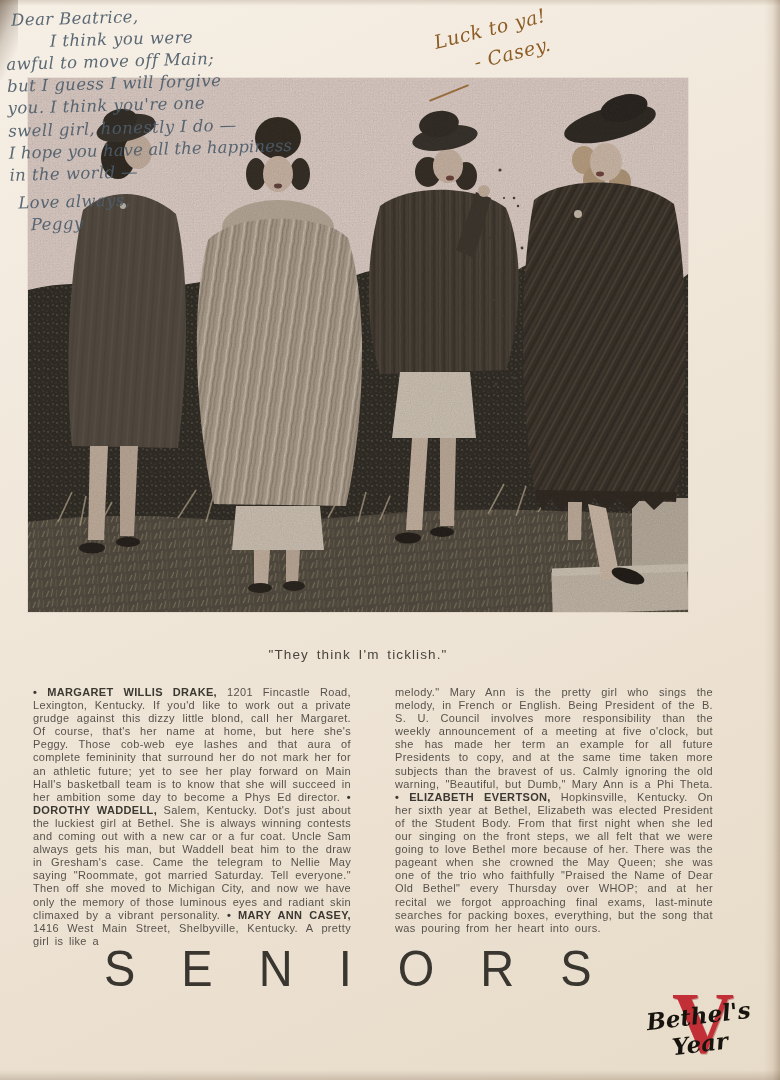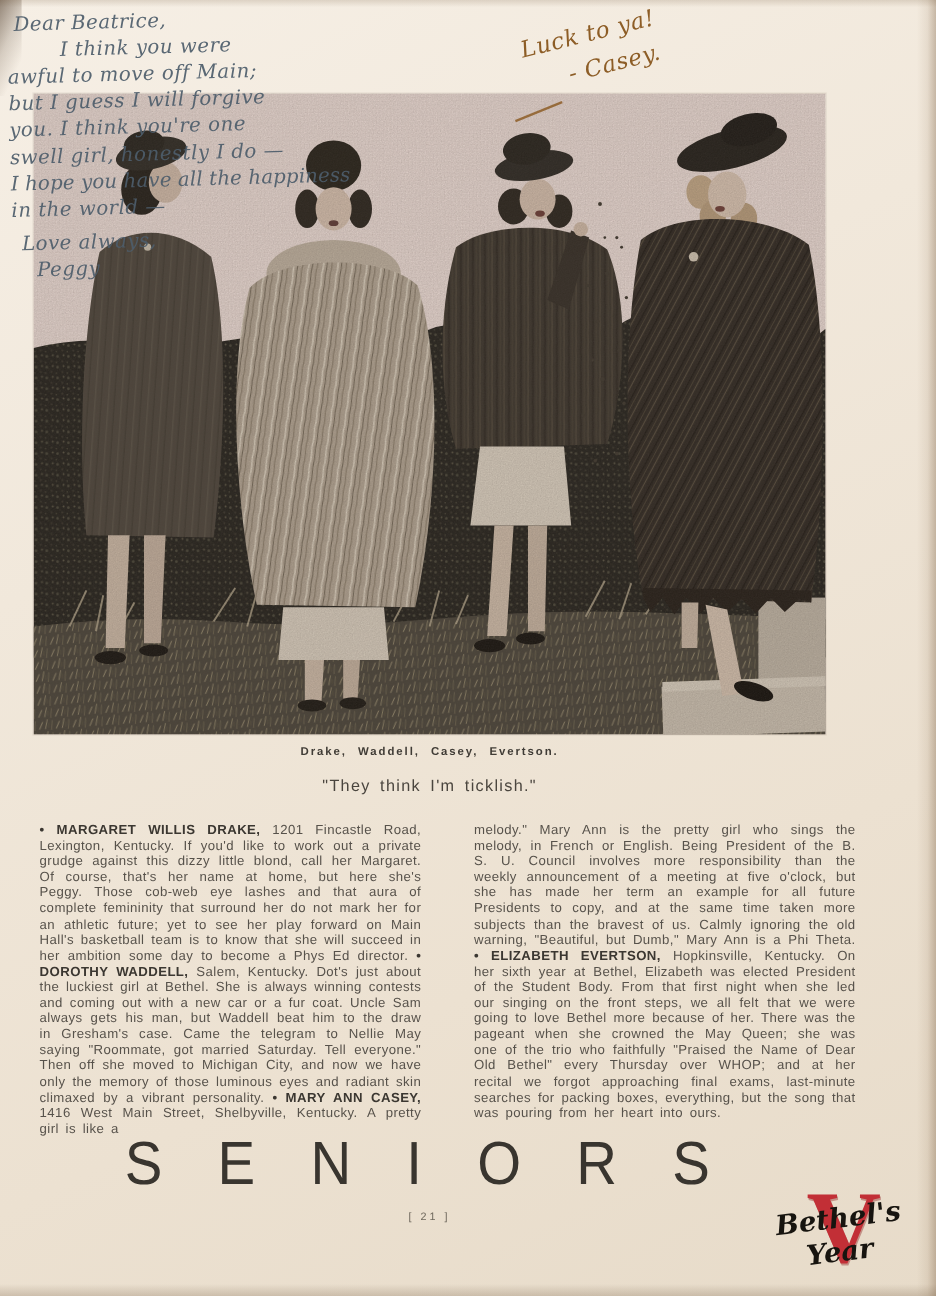--- a/index.html
+++ b/index.html
@@ -259,31 +259,27 @@
       <div class="line">in the world —</div>
       <div class="line">Love always,</div>
       <div class="line">Peggy</div>
     </div>
   <div class="hw hw-right">
       <div class="line">Luck to ya!</div>
       <div class="line">- Casey.</div>
     </div>
   <div class="hw-dash"></div>
 
-  <div class="caption-row">
-    <div class="photo-caption">Drake,  Waddell,  Casey,  Evertson.</div>
-  </div>
   <div class="photo-quote">"They think I'm ticklish."</div>
 
   <div class="col col-left"><span class="seg-b">•  </span><span class="seg-b">MARGARET WILLIS DRAKE,</span><span> 1201 Fincastle Road, Lexington, Kentucky. If you'd like to work out a private grudge against this dizzy little blond, call her Margaret. Of course, that's her name at home, but here she's Peggy. Those cob-web eye lashes and that aura of complete femininity that surround her do not mark her for an athletic future; yet to see her play forward on Main Hall's basketball team is to know that she will succeed in her ambition some day to become a Phys Ed director.  </span><span class="seg-b">• DOROTHY WADDELL,</span><span> Salem, Kentucky. Dot's just about the luckiest girl at Bethel. She is always winning contests and coming out with a new car or a fur coat. Uncle Sam always gets his man, but Waddell beat him to the draw in Gresham's case. Came the telegram to Nellie May saying "Roommate, got married Saturday. Tell everyone." Then off she moved to Michigan City, and now we have only the memory of those luminous eyes and radiant skin climaxed by a vibrant personality.  </span><span class="seg-b">• MARY ANN CASEY,</span><span> 1416 West Main Street, Shelbyville, Kentucky. A pretty girl is like a</span></div>
   <div class="col col-right"><span>melody." Mary Ann is the pretty girl who sings the melody, in French or English. Being President of the B. S. U. Council involves more responsibility than the weekly announcement of a meeting at five o'clock, but she has made her term an example for all future Presidents to copy, and at the same time taken more subjects than the bravest of us. Calmly ignoring the old warning, "Beautiful, but Dumb," Mary Ann is a Phi Theta.  </span><span class="seg-b">• ELIZABETH EVERTSON,</span><span> Hopkinsville, Kentucky. On her sixth year at Bethel, Elizabeth was elected President of the Student Body. From that first night when she led our singing on the front steps, we all felt that we were going to love Bethel more because of her. There was the pageant when she crowned the May Queen; she was one of the trio who faithfully "Praised the Name of Dear Old Bethel" every Thursday over WHOP; and at her recital we forgot approaching final exams, last-minute searches for packing boxes, everything, but the song that was pouring from her heart into ours.</span></div>
 
   <div class="seniors">SENIORS</div>
 
-  <div class="pagenum">[ 21 ]</div>
 
   <div class="logo">
     <div class="logo-v">V</div>
     <div class="logo-s1">Bethel's</div>
     <div class="logo-s2">Year</div>
   </div>
 
   <div class="corner-tl"></div>
   <div class="edge-top"></div>
   <div class="edge-right"></div>

